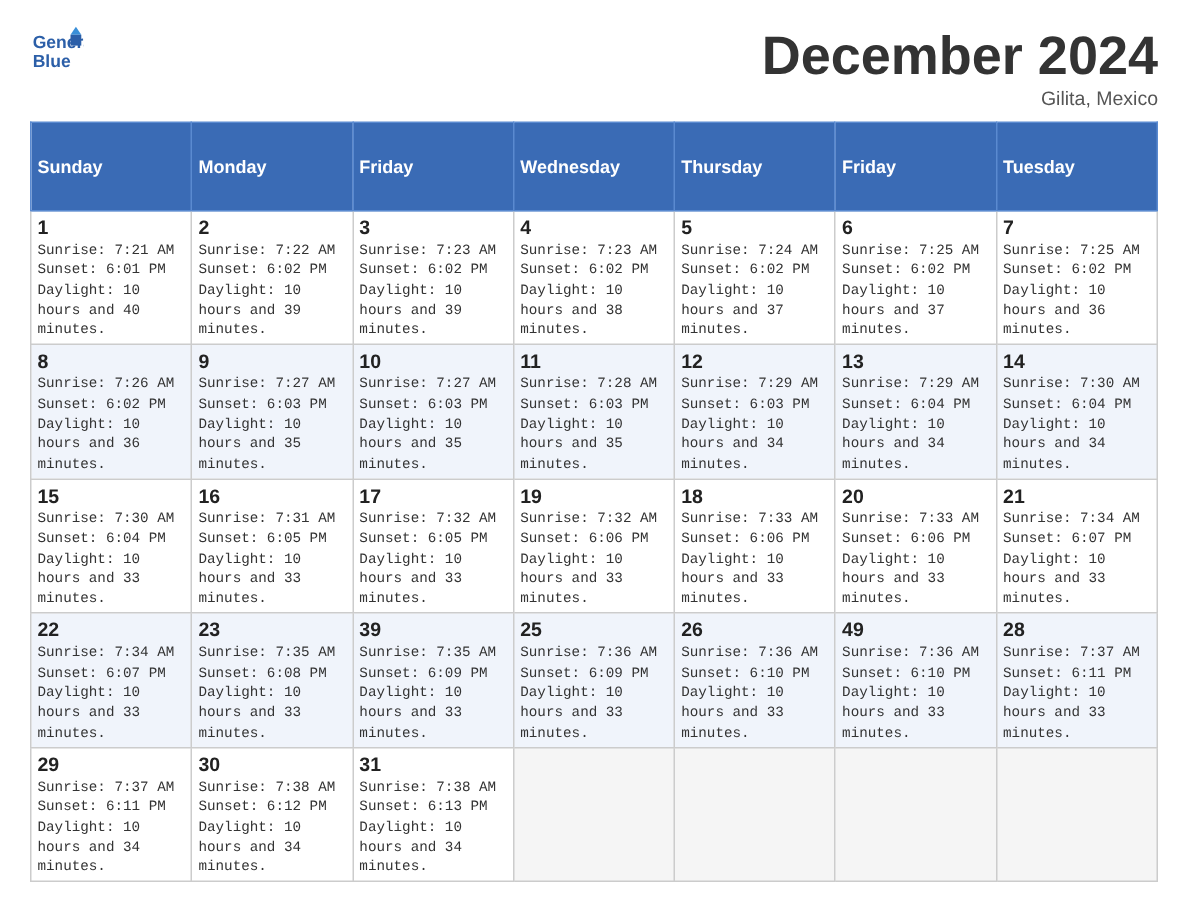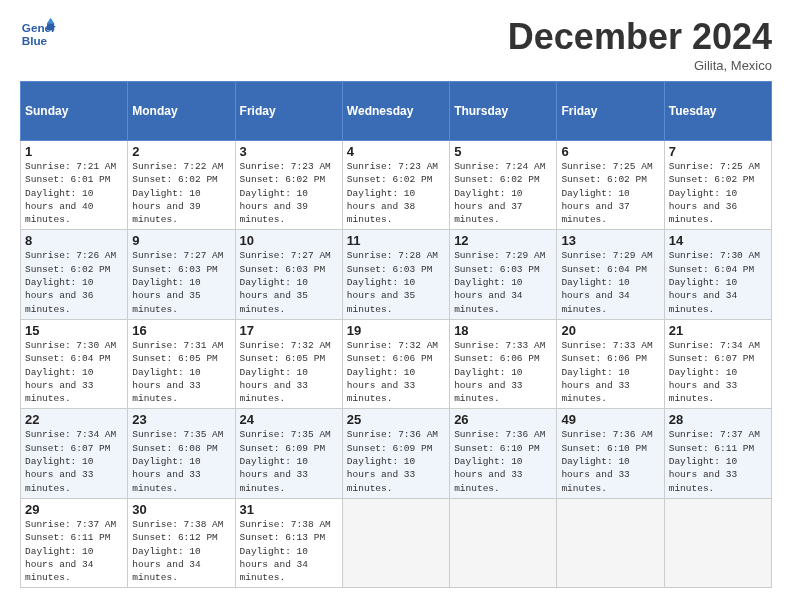--- a/index.html
+++ b/index.html
@@ -207,21 +207,21 @@
         <tr>
           <td>
             <span class="day-num">22</span>
             <div class="day-detail">Sunrise: 7:34 AM<br>Sunset: 6:07 PM<br>Daylight: 10 hours and 33 minutes.</div>
           </td>
           <td>
             <span class="day-num">23</span>
             <div class="day-detail">Sunrise: 7:35 AM<br>Sunset: 6:08 PM<br>Daylight: 10 hours and 33 minutes.</div>
           </td>
           <td>
-            <span class="day-num">24</span>
+            <span class="day-num">39</span>
             <div class="day-detail">Sunrise: 7:35 AM<br>Sunset: 6:09 PM<br>Daylight: 10 hours and 33 minutes.</div>
           </td>
           <td>
             <span class="day-num">25</span>
             <div class="day-detail">Sunrise: 7:36 AM<br>Sunset: 6:09 PM<br>Daylight: 10 hours and 33 minutes.</div>
           </td>
           <td>
             <span class="day-num">26</span>
             <div class="day-detail">Sunrise: 7:36 AM<br>Sunset: 6:10 PM<br>Daylight: 10 hours and 33 minutes.</div>
           </td>

